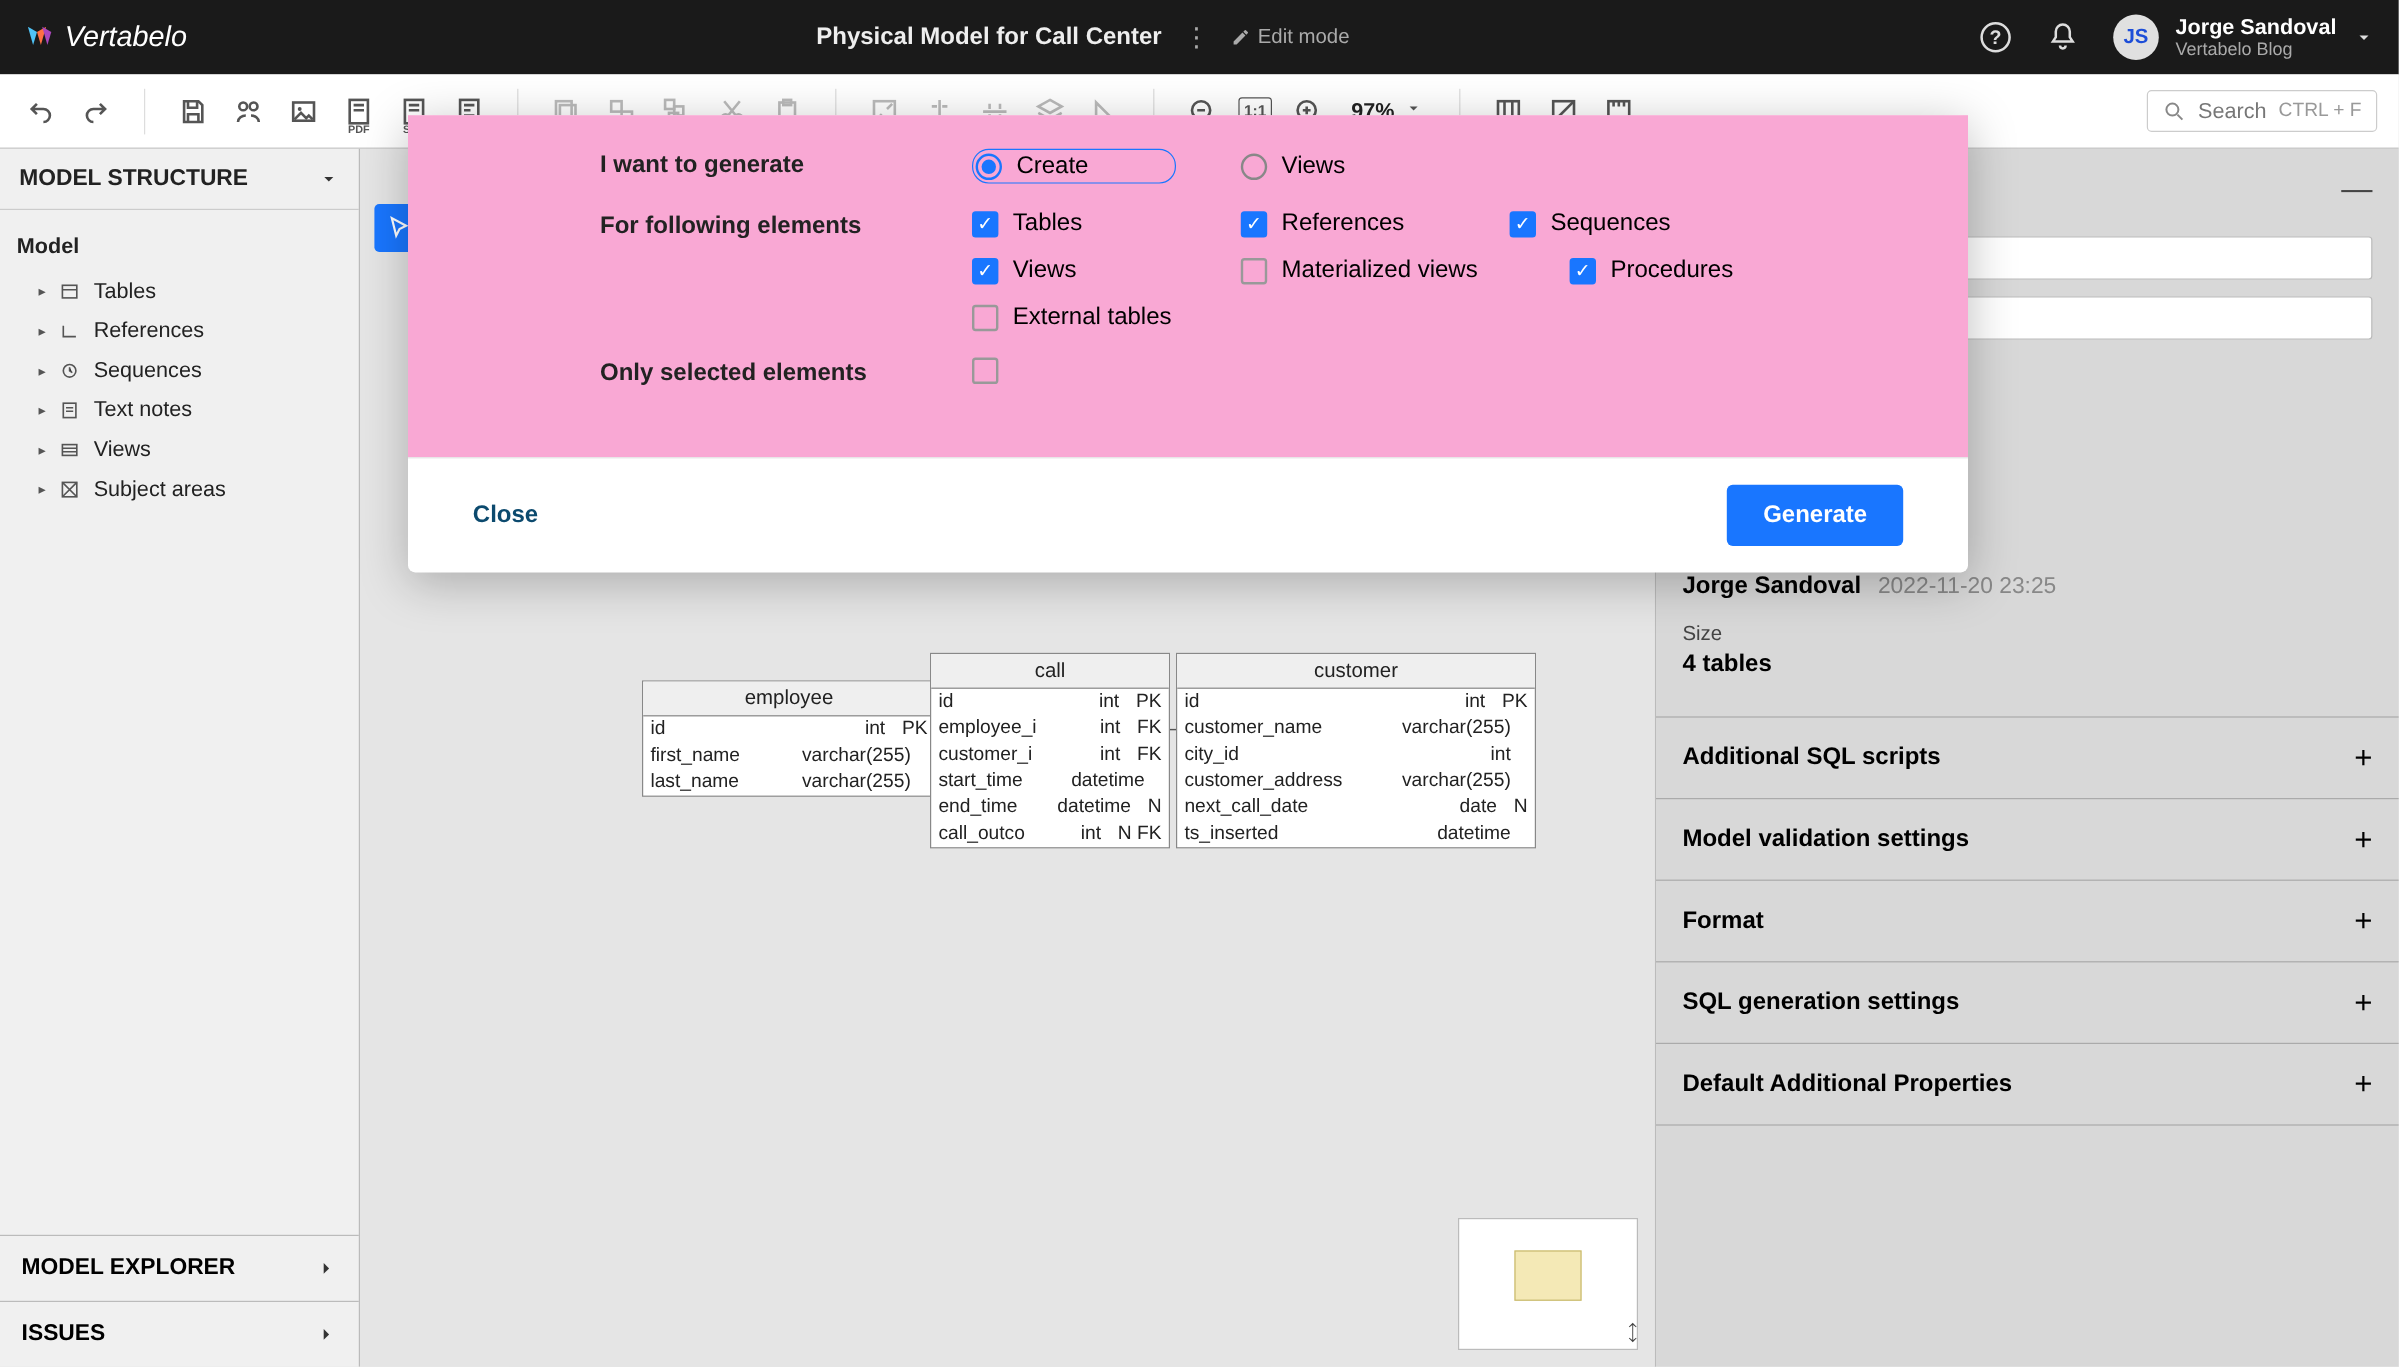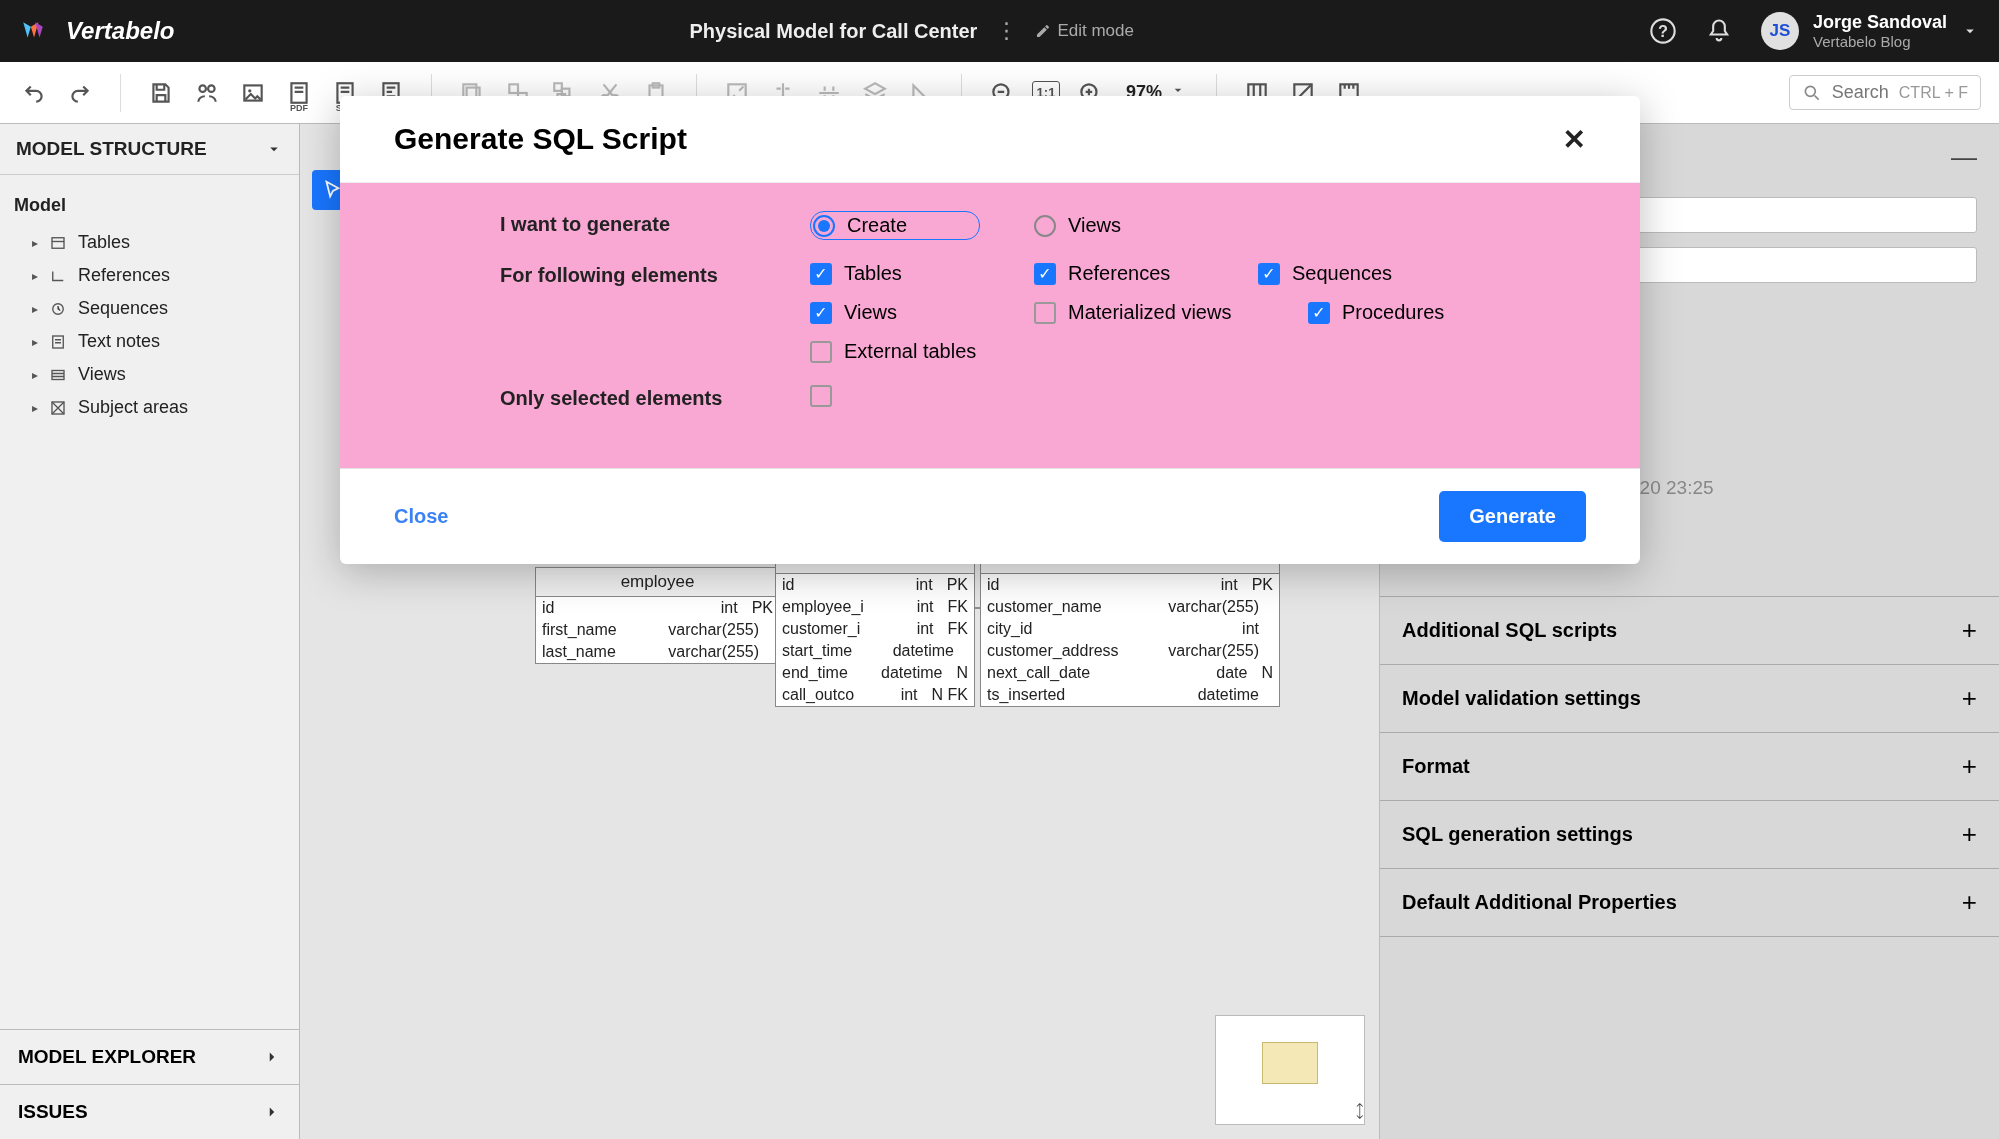--- a/index.html
+++ b/index.html
@@ -1,21 +1,21 @@
 <!DOCTYPE html>
 <html><head>
   <meta charset="utf-8">
   <style>
     * { box-sizing: border-box; margin: 0; padding: 0; }
     body { font-family: -apple-system, BlinkMacSystemFont, 'Segoe UI', Arial, sans-serif; background: #e8e8e8; overflow: hidden; height: 1139px; width: 1999px; font-size: 18px; }
     
     
     .topbar { background: #1a1a1a; color: #fff; height: 62px; display: flex; align-items: center; padding: 0 20px; justify-content: space-between; }
     .topbar-left { display: flex; align-items: center; gap: 10px; }
-    .logo { display: flex; align-items: center; gap: 20px; font-size: 24px; font-weight: 700; font-style: italic; }
+    .logo { display: flex; align-items: center; gap: 8px; font-size: 24px; font-weight: 400; font-style: italic; }
     .logo-icon { width: 26px; height: 26px; }
     .topbar-center { display: flex; align-items: center; gap: 18px; font-size: 20px; color: #eee; }
     .topbar-center .edit-mode { color: #aaa; font-size: 17px; display: flex; align-items: center; gap: 6px; }
     .topbar-right { display: flex; align-items: center; gap: 28px; }
     .topbar-icon { width: 28px; height: 28px; color: #ddd; cursor: pointer; }
     .user-block { display: flex; align-items: center; gap: 14px; }
     .avatar { width: 38px; height: 38px; border-radius: 50%; background: #e0e0e0; color: #1d4ed8; display: flex; align-items: center; justify-content: center; font-weight: 700; font-size: 17px; }
     .user-info .name { font-weight: 600; font-size: 18px; }
     .user-info .sub { color: #aaa; font-size: 15px; }
 
@@ -79,21 +79,21 @@
     .formrow .lbl { width: 230px; font-weight: 600; color: #222; padding-top: 2px; }
     .options { flex: 1; display: flex; flex-wrap: wrap; gap: 16px 54px; }
     .opt { display: flex; align-items: center; gap: 12px; min-width: 170px; }
     .radio { width: 22px; height: 22px; border: 2px solid #888; border-radius: 50%; display: inline-flex; align-items: center; justify-content: center; }
     .radio.checked { border-color: #1976ff; }
     .radio.checked::after { content: ''; width: 12px; height: 12px; background: #1976ff; border-radius: 50%; }
     .chk { width: 22px; height: 22px; border: 2px solid #999; border-radius: 3px; display: inline-flex; align-items: center; justify-content: center; color: #fff; font-size: 16px; }
     .chk.checked { background: #1976ff; border-color: #1976ff; }
     .create-opt { border: 1px solid #1976ff; padding: 2px 8px 2px 2px; border-radius: 14px; }
     .modal-footer { border-top: 1px solid #e4e4e4; padding: 22px 54px; display: flex; align-items: center; justify-content: space-between; }
-    .btn-close-text { color: #3b82f6; font-weight: 600; font-size: 20px; cursor: pointer; }
+    .btn-close-text { color: #0c4a6e; font-weight: 600; font-size: 20px; cursor: pointer; }
     .btn-primary { background: #1976ff; color: #fff; font-weight: 600; font-size: 20px; border: none; border-radius: 5px; padding: 14px 30px; cursor: pointer; }
 
     
     .minimap { position: absolute; right: 14px; bottom: 14px; width: 150px; height: 110px; background: #fff; border: 1px solid #bbb; }
     .minimap-thumb { position: absolute; left: 46px; top: 26px; width: 56px; height: 42px; background: #f4e9b6; border: 1px solid #c9b96e; }
     .minimap-res { position: absolute; right: 6px; bottom: 2px; font-size: 16px; color: #444; transform: rotate(45deg); transform-origin: right bottom; }
 
     svg { display: block; }
   </style>
 </head>
@@ -549,24 +549,20 @@
       <div class="accordion-item">
           <span>Default Additional Properties</span>
           <span style="font-size:26px;font-weight:300">+</span>
         </div>
     </div>
   </div>
 </div>
 
 <div class="overlay"></div>
 <div class="modal">
-  <div class="modal-header">
-    <span>Generate SQL Script</span>
-    <span class="modal-close">✕</span>
-  </div>
   <div class="modal-body">
     <div class="formrow">
       <div class="lbl">I want to generate</div>
       <div class="options">
         <span class="opt create-opt">
             <span class="radio checked"></span>
             <span>Create</span>
           </span>
         <span class="opt">
             <span class="radio"></span>

